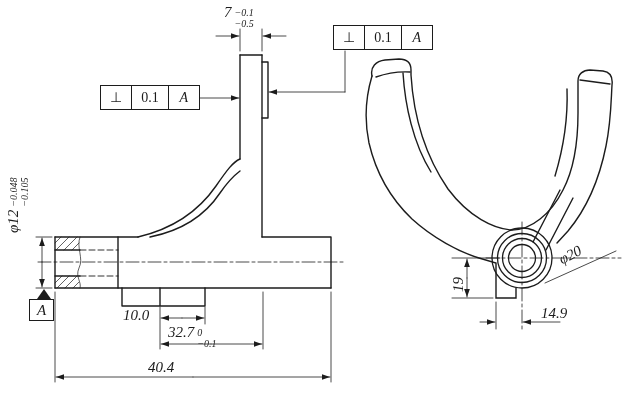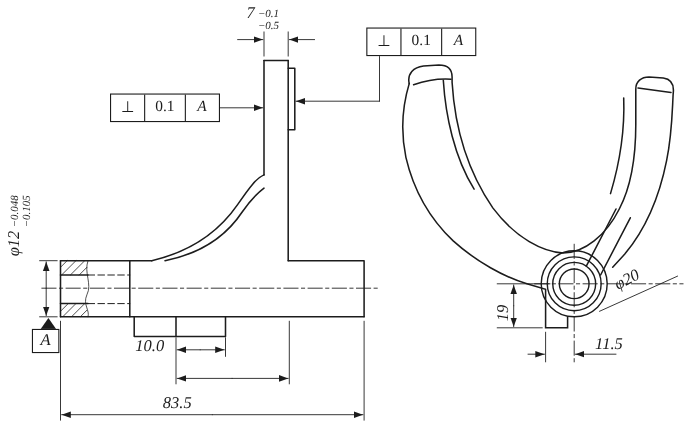--- a/index.html
+++ b/index.html
@@ -158,22 +158,28 @@
         <span>−0.105</span>
       </span>
   </div>
 
   <div class="databox" style="left:29px;top:299px">
     <span>A</span>
   </div>
 
   <div class="txt dim" style="left:123px;top:307px">10.0</div>
 
+  <div class="txt dim" style="left:168px;top:324px">
+    <span>32.7</span><span class="tolstack">
+        <span>0</span>
+        <span>−0.1</span>
+      </span>
+  </div>
 
-  <div class="txt dim" style="left:148px;top:359px">83.5</div>
+  <div class="txt dim" style="left:148px;top:359px">40.4</div>
 
   <div class="txt dim rot" style="left:450px;top:292px">19</div>
 
-  <div class="txt dim" style="left:541px;top:305px">11.5</div>
+  <div class="txt dim" style="left:541px;top:305px">14.9</div>
 
   <div class="txt dim" style="left:560px;top:252px;transform:rotate(-27deg);transform-origin:0 50%">φ20</div>
 
 </div>
 
 </body></html>

